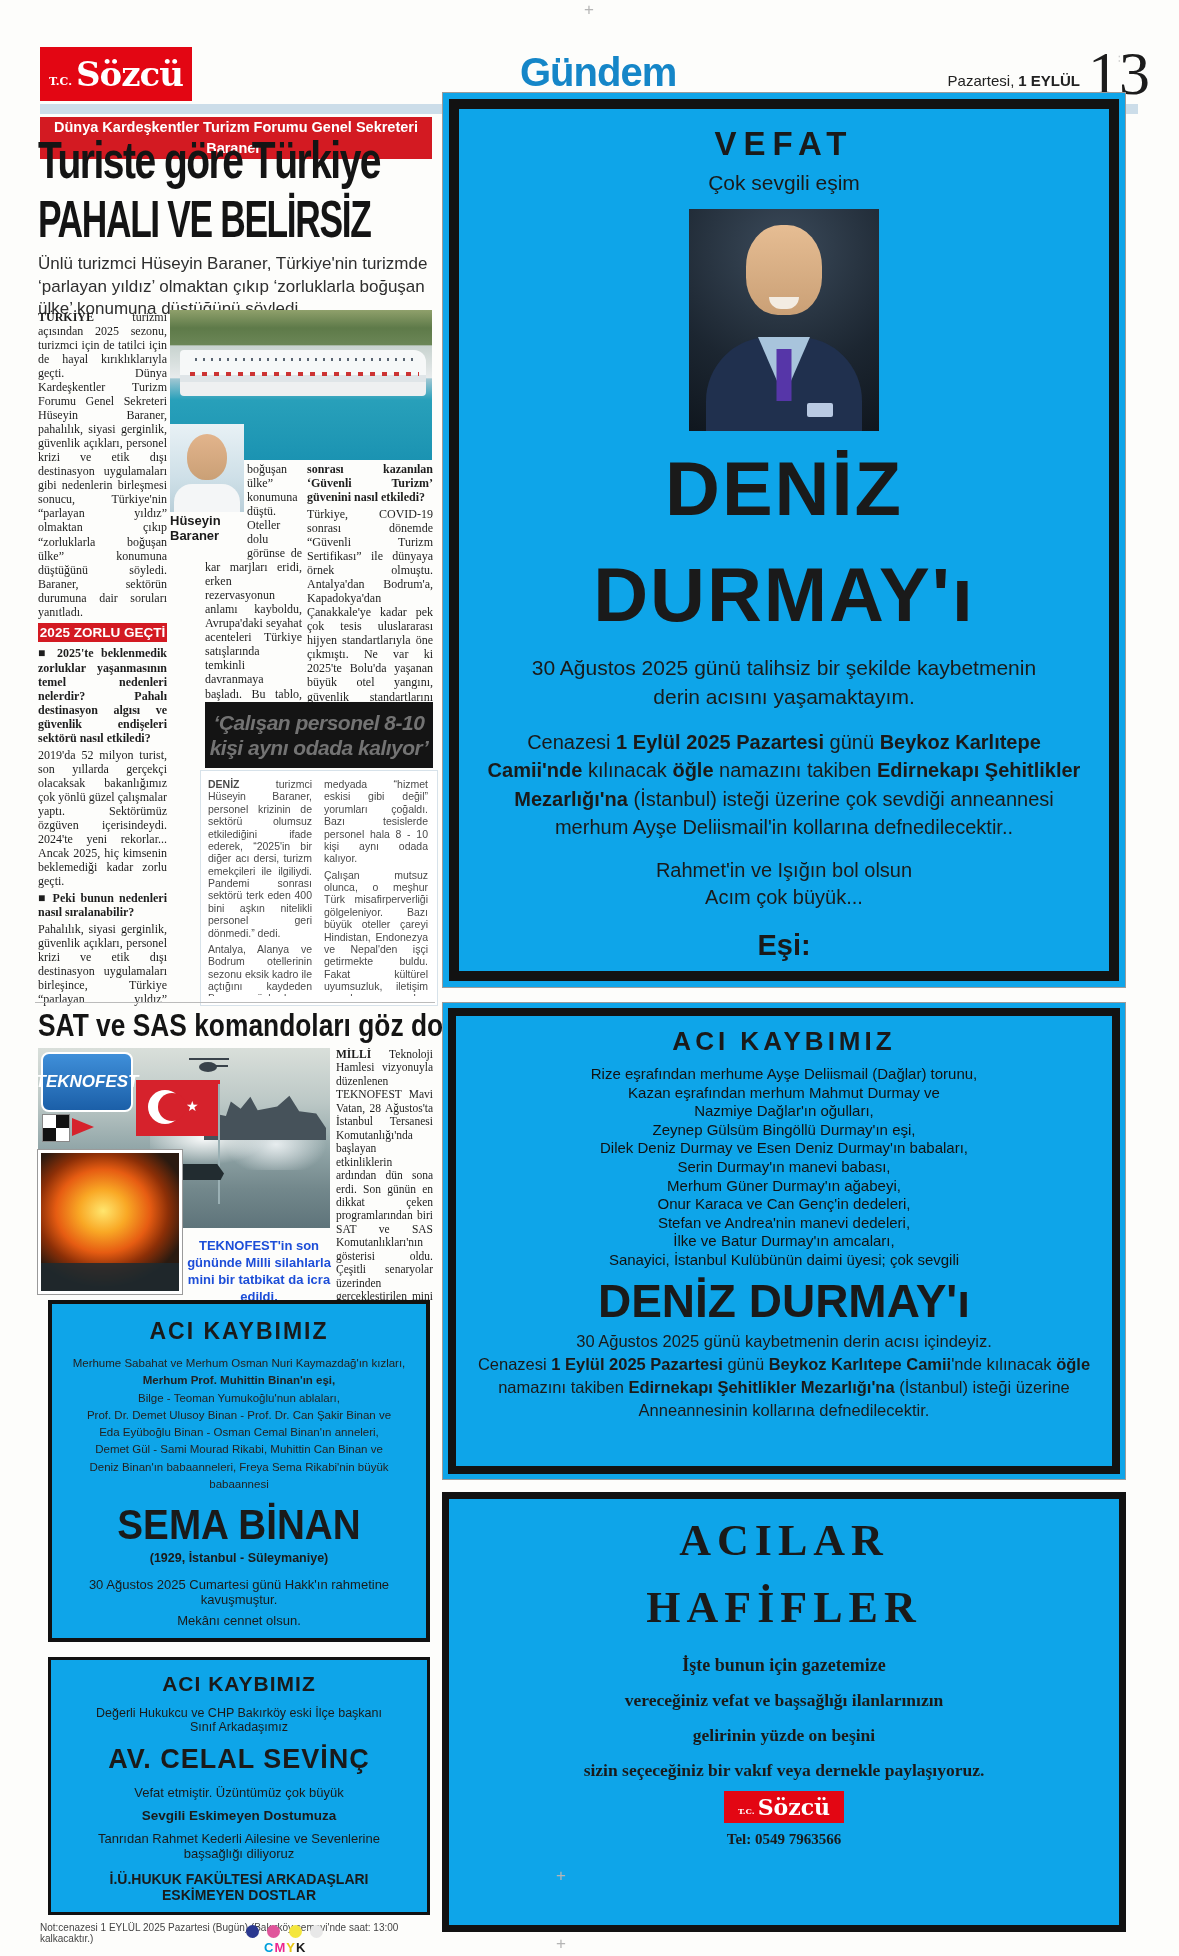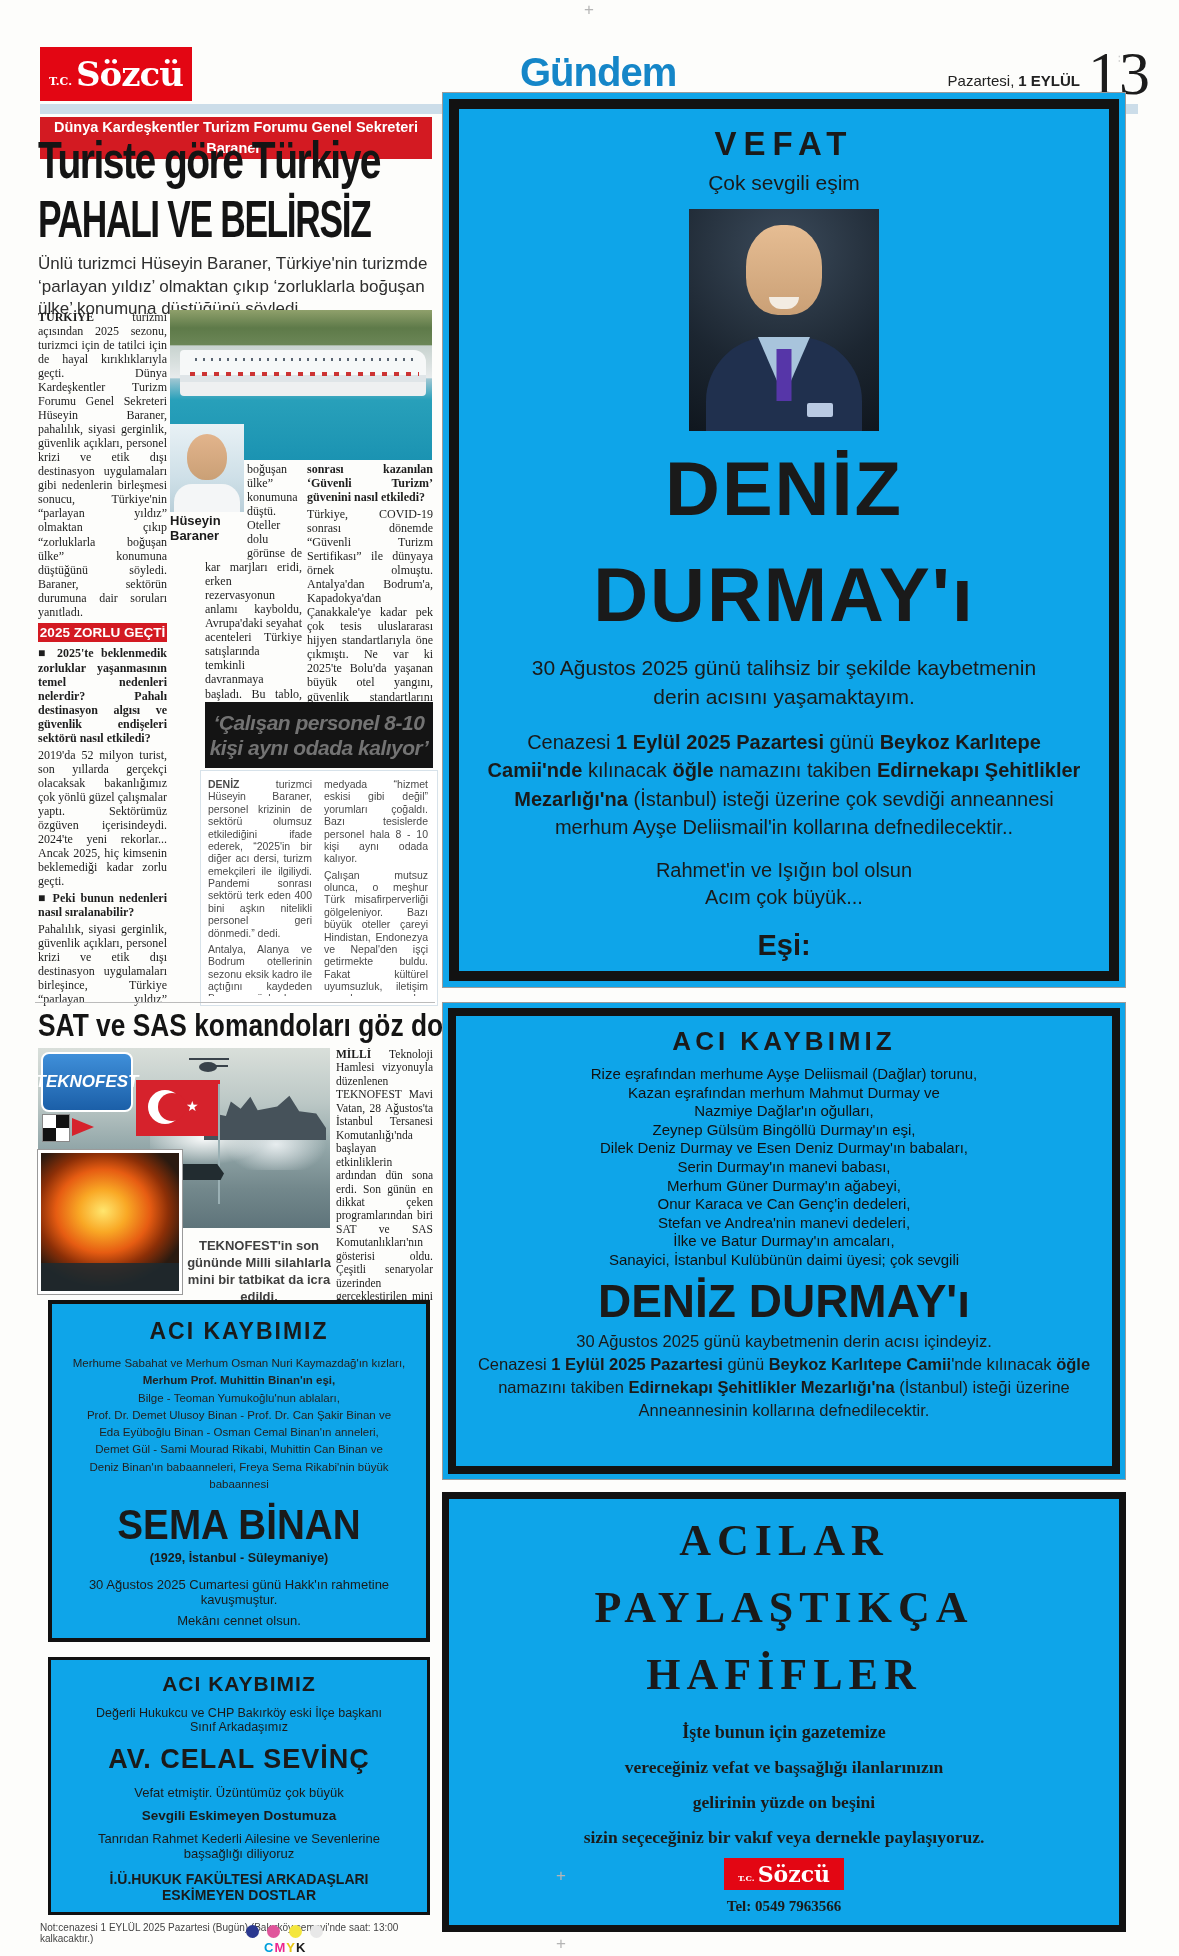--- a/index.html
+++ b/index.html
@@ -71,21 +71,21 @@
   .smoke{position:absolute;right:0;top:58px;width:180px;height:64px;
          background:radial-gradient(50% 60% at 30% 50%,rgba(255,255,255,.95),rgba(255,255,255,0) 70%),
                     radial-gradient(40% 70% at 70% 60%,rgba(240,244,246,.9),rgba(255,255,255,0) 70%);}
   .sigflag{position:absolute;left:4px;top:66px;width:26px;height:26px;border:1px solid #888;
            background:conic-gradient(#111 0 25%,#fff 0 50%,#111 0 75%,#fff 0);}
   .sigflag2{position:absolute;left:34px;top:70px;width:22px;height:18px;background:#d6222c;
             clip-path:polygon(0 0,100% 50%,0 100%);}
   .explosion{background:radial-gradient(62% 55% at 45% 42%,#ffe66e 0,#f9a825 28%,#e65c12 55%,#8c2f07 76%,#2a1a10 100%);
              border:3px solid #fff;box-shadow:0 0 0 1px #9a9a9a;}
   .explosion::after{content:"";position:absolute;left:0;right:0;bottom:0;height:20%;background:#1d2a30;opacity:.85;}
-  .tf-caption{font-size:13px;font-weight:bold;line-height:1.3;text-align:center;color:#404040;}
+  .tf-caption{font-size:13px;font-weight:bold;line-height:1.3;text-align:center;color:#1d4ed8;}
 
   
   .notice{background:#0ea5e9;box-sizing:border-box;text-align:center;overflow:hidden;}
   .frame-outer{border:1px solid #9b9b9b;padding:6px;}
   .frame-inner{border:10px solid #121212;box-sizing:border-box;height:100%;overflow:hidden;}
   .n-title{font-weight:800;letter-spacing:5px;}
   .vp{width:190px;height:222px;margin:0 auto;position:relative;overflow:hidden;
       background:radial-gradient(120% 100% at 50% 18%,#3b4a5a 0,#1c2631 55%,#0d131a 100%);}
   .vp .head{position:absolute;left:50%;top:16px;transform:translateX(-50%);width:76px;height:90px;
             border-radius:46% 46% 42% 42%;background:linear-gradient(#e6bd93,#caa076);}
@@ -280,21 +280,20 @@
       <div style="font-size:46px;font-weight:800;margin-top:8px;line-height:1">DENİZ DURMAY'ı</div>
       <div style="font-size:16.5px;margin-top:8px">30 Ağustos 2025 günü kaybetmenin derin acısı içindeyiz.</div>
       <div style="font-size:16.5px;line-height:1.4;margin-top:2px">
         <span>Cenazesi </span><b>1 Eylül 2025 Pazartesi</b><span> günü </span><b>Beykoz Karlıtepe Camii</b><span>'nde kılınacak </span><b>öğle</b><span> namazını takiben </span><b>Edirnekapı Şehitlikler Mezarlığı'na</b><span> (İstanbul) isteği üzerine Anneannesinin kollarına defnedilecektir.</span>
       </div>
     </div>
   </div>
 
   <div class="abs notice serif-notice" style="left:442px;top:1492px;width:684px;height:440px;border:7px solid #121212;padding:16px 20px">
     <div style="font-size:44px;font-weight:bold;letter-spacing:6px;margin-bottom:16px">ACILAR</div>
-    <div style="font-size:44px;font-weight:bold;letter-spacing:6px;margin-bottom:16px">PAYLAŞTIKÇA</div>
     <div style="font-size:44px;font-weight:bold;letter-spacing:6px;margin-bottom:22px">HAFİFLER</div>
     <div style="font-size:18px;font-weight:bold;margin-bottom:14px">İşte bunun için gazetemize</div>
     <div style="font-size:17.5px;font-weight:bold;margin-bottom:14px">vereceğiniz vefat ve başsağlığı ilanlarınızın</div>
     <div style="font-size:17.5px;font-weight:bold;margin-bottom:14px">gelirinin yüzde on beşini</div>
     <div style="font-size:17.5px;font-weight:bold;margin-bottom:10px">sizin seçeceğiniz bir vakıf veya dernekle paylaşıyoruz.</div>
     <div class="logo-mini">
       <span class="tc">T.C.</span>
       <span class="mh">Sözcü</span>
     </div>
     <div style="font-size:15px;font-weight:bold;margin-top:8px">Tel: 0549 7963566</div>

